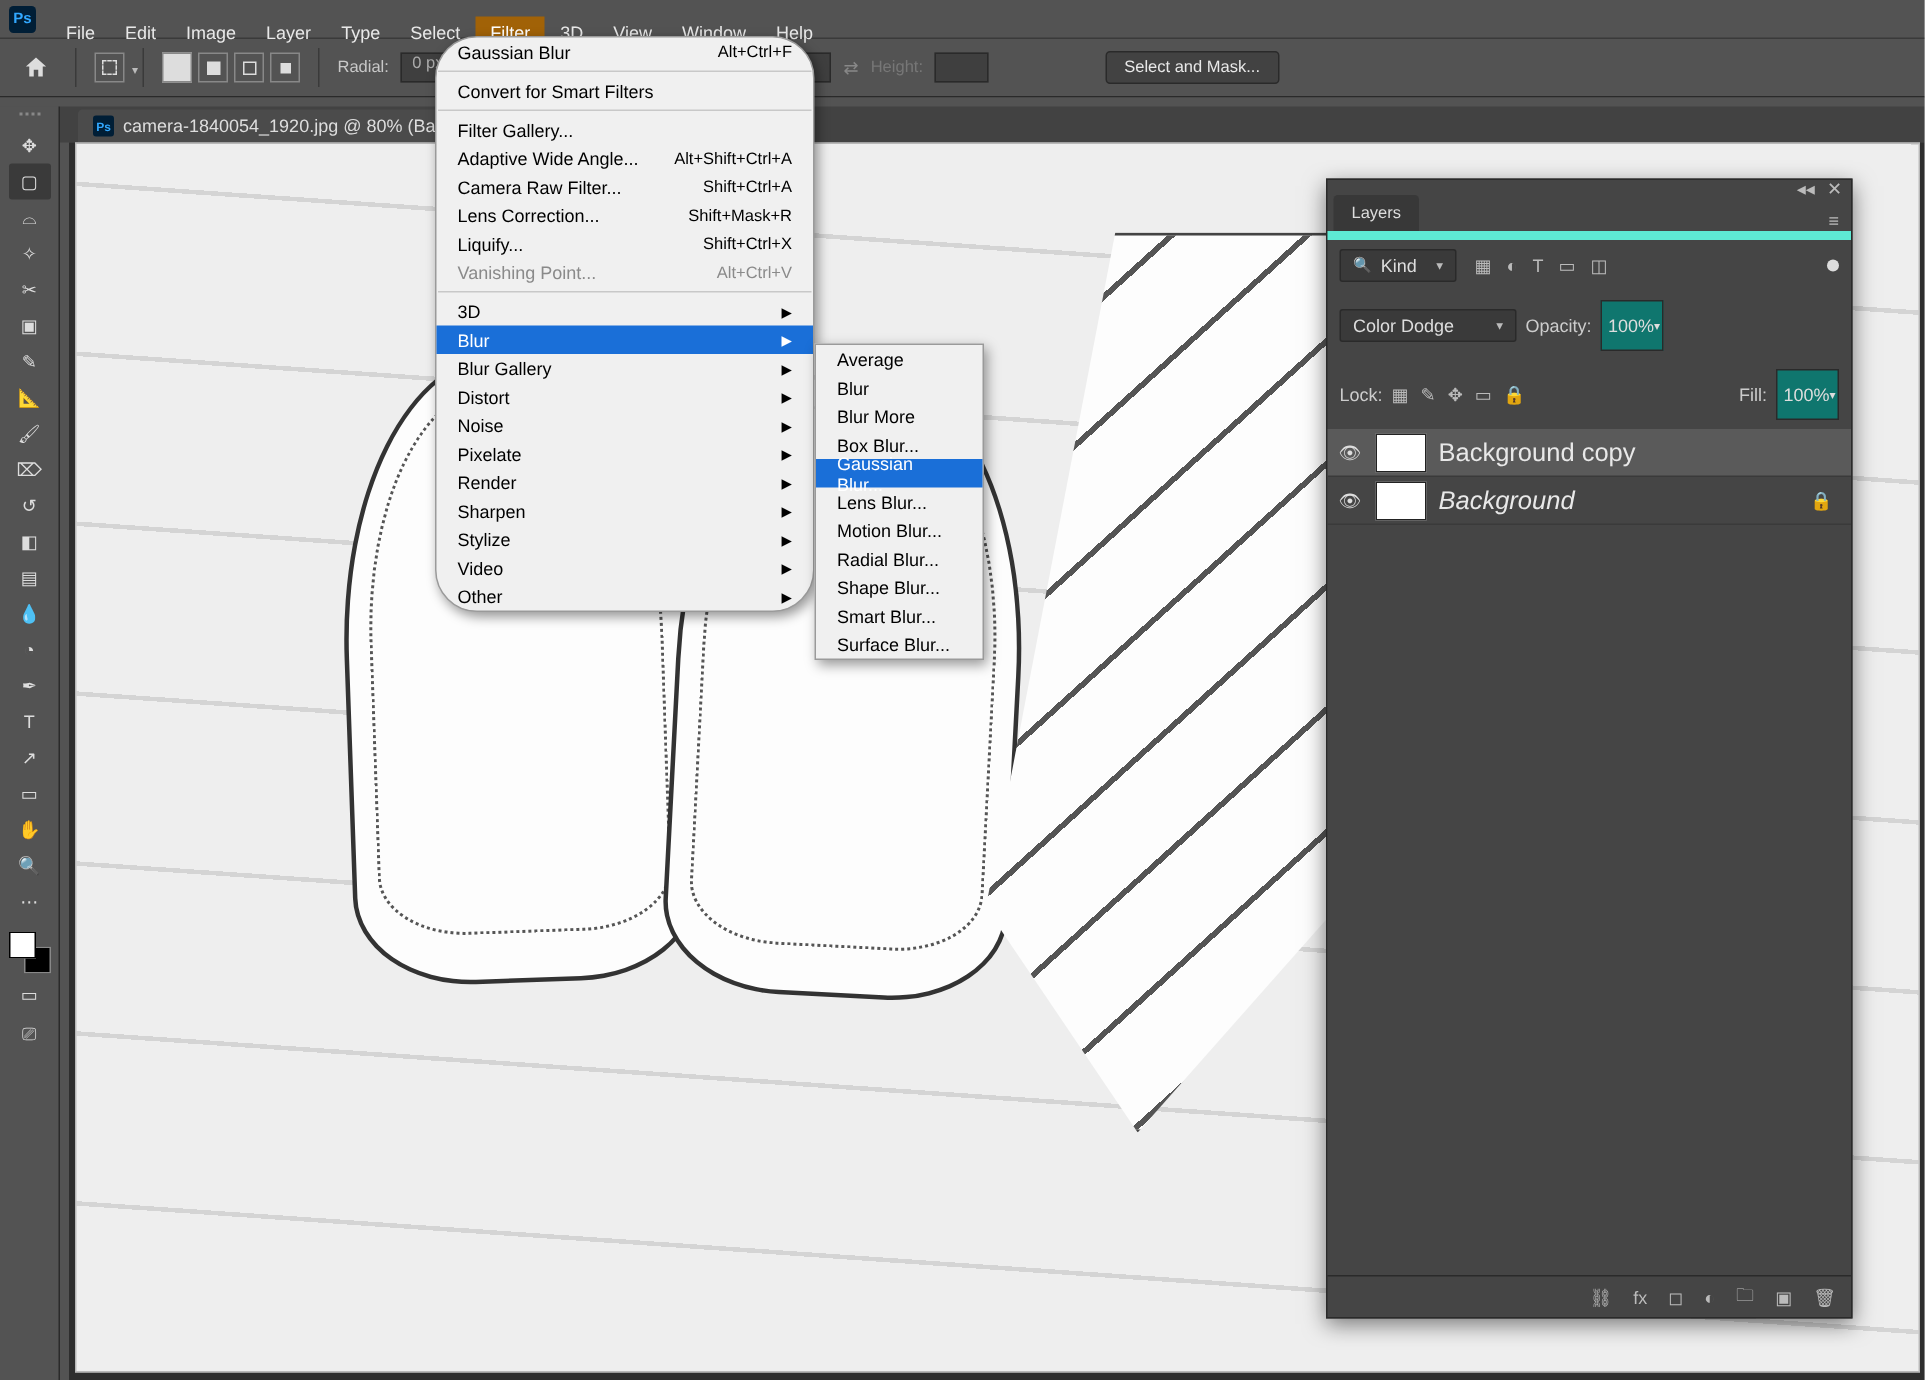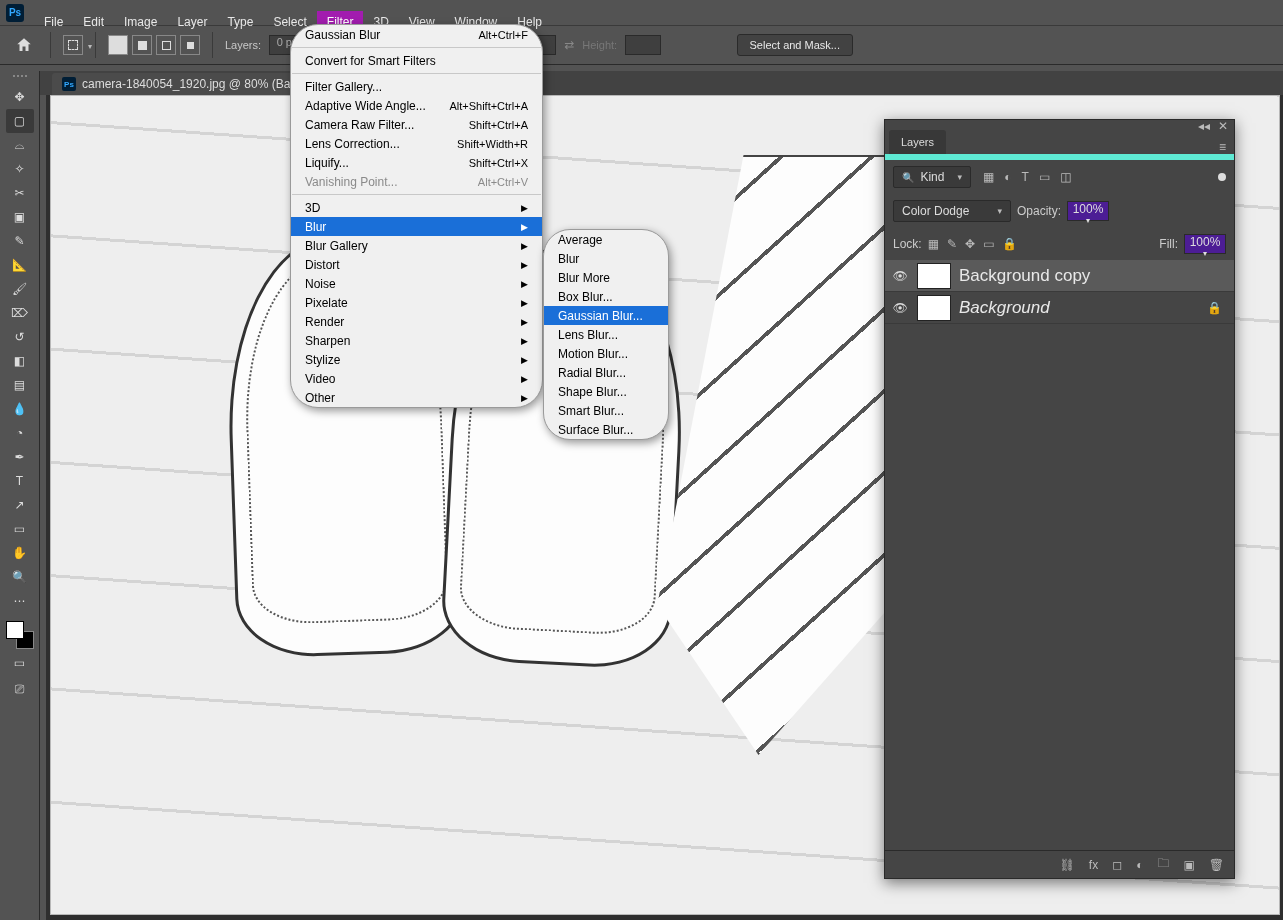--- a/index.html
+++ b/index.html
@@ -3,21 +3,21 @@
 <meta charset="utf-8">
 <style>
 * { margin: 0; padding: 0; box-sizing: border-box; font-family: "Segoe UI", Tahoma, sans-serif; font-size: 12px; user-select: none; }
 body { background: #535353; width: 1283px; height: 920px; overflow: hidden; position: relative; }
 
 
 .menubar { height: 25px; background: #535353; display: flex; align-items: center; padding-left: 6px; }
 .menubar .logo { width: 18px; height: 18px; background: #001e36; border-radius: 3px; display:flex; align-items:center; justify-content:center; margin-right: 10px; }
 .menubar .logo span { color:#31a8ff; font-weight:bold; font-size:10px; }
 .menubar .menu-item { color: #e8e8e8; padding: 4px 10px; cursor: default; }
-.menubar .menu-item.active { background: #a21caf; color:#fff; }
+.menubar .menu-item.active { background: #a16207; color:#fff; }
 
 
 .optbar { height: 40px; background: #535353; border-top:1px solid #3a3a3a; border-bottom:1px solid #2a2a2a; display:flex; align-items:center; padding-left:10px; gap:8px; color:#ccc; }
 .optbar .home { width:28px; height:28px; display:flex; align-items:center; justify-content:center; }
 .optbar .sep { width:1px; height:26px; background:#3a3a3a; margin:0 4px; }
 .optbar .icon-box { width:20px; height:20px; border:1px solid #888; display:flex; align-items:center; justify-content:center; font-size:8px; }
 .optbar .label { color:#c8c8c8; font-size:11px; }
 .optbar .num-input { width:36px; height:20px; background:#3f3f3f; border:1px solid #2a2a2a; color:#aaa; text-align:center; font-size:11px; }
 .optbar .select-mask-btn { margin-left:auto; margin-right:430px; background:#424242; border:1px solid #2a2a2a; color:#e8e8e8; padding:4px 12px; border-radius:3px; font-size:11px; }
 
@@ -48,33 +48,33 @@
 
 
 .menu-dropdown { position:absolute; background:#f0f0f0; border:1px solid #9a9a9a; box-shadow:2px 3px 8px rgba(0,0,0,.4); }
 .menu-dropdown .mi { height:19px; display:flex; align-items:center; padding:0 14px; color:#000; gap:10px; cursor:default; position:relative; }
 .menu-dropdown .mi.disabled { color:#8a8a8a; }
 .menu-dropdown .mi.highlight { background:#1a6fd8; color:#fff; }
 .menu-dropdown .mi .shortcut { margin-left:auto; font-size:11px; }
 .menu-dropdown .mi .sub-arrow { margin-left:auto; font-size:9px; }
 .menu-dropdown .msep { height:1px; background:#c8c8c8; margin:3px 1px; }
 #filter-menu { left:290px; top:24px; width:253px;border-radius:28px; }
-#blur-submenu { left:543px; top:229px; width:126px;border-radius:27px; }
+#blur-submenu { left:543px; top:229px; width:113px; }
 
 
 .layers-panel { position:absolute; left:884px; top:119px; width:351px; height:760px; background:#454545; border:1px solid #2a2a2a; box-shadow:0 4px 14px rgba(0,0,0,.5); display:flex; flex-direction:column; }
 .layers-panel .panel-top { height:12px; display:flex; justify-content:flex-end; align-items:center; gap:8px; padding-right:6px; color:#bbb; font-size:10px; }
 .layers-panel .tabrow { height:28px; display:flex; align-items:flex-end; border-bottom:6px solid #5eead4; }
 .layers-panel .tabrow .ptab { background:#383838; color:#ddd; font-size:11px; padding:6px 12px; border-radius:3px 3px 0 0; margin-left:4px; }
 .layers-panel .tabrow .menu-icon { margin-left:auto; margin-right:8px; color:#bbb; }
 .layers-panel .row { display:flex; align-items:center; gap:6px; padding:6px 8px; color:#ccc; font-size:11px; }
 .layers-panel .dropdown { background:#3a3a3a; border:1px solid #2a2a2a; color:#ddd; height:22px; display:flex; align-items:center; padding:0 8px; border-radius:2px; gap:6px; }
 .layers-panel .dropdown .chev { margin-left:auto; font-size:9px; color:#bbb; }
 .layers-panel .filter-icons { display:flex; gap:10px; margin-left:6px; color:#bbb; }
-.layers-panel .num { width:42px; height:20px; background:#4c1d95; border:1px solid #2a2a2a; color:#ddd; text-align:center; display:flex; align-items:center; justify-content:space-between; padding:0 4px;flex-direction:column; }
+.layers-panel .num { width:42px; height:34px; background:#0f766e; border:1px solid #2a2a2a; color:#ddd; text-align:center; display:flex; align-items:center; justify-content:space-between; padding:0 4px; }
 .layers-panel .lock-icons { display:flex; gap:8px; color:#bbb; align-items:center; }
 .layers-panel .layers-list { flex:1; background:#454545; overflow:auto; }
 .layer-row { height:32px; display:flex; align-items:center; gap:8px; padding:0 6px; border-bottom:1px solid #3a3a3a; }
 .layer-row.selected { background:#5a5a5a; }
 .layer-row .eye { width:18px; text-align:center; color:#ddd; }
 .layer-row .thumb { width:34px; height:26px; background:#fff; border:1px solid #222; }
 .layer-row .name { color:#e8e8e8; font-size:17px; }
 .layer-row.bg .name { font-style:italic; }
 .layer-row .lock-right { margin-left:auto; color:#bbb; margin-right:6px; }
 .layers-panel .footer { height:28px; border-top:1px solid #2a2a2a; display:flex; align-items:center; justify-content:flex-end; gap:14px; padding:0 10px; color:#bbb; }
@@ -121,21 +121,21 @@
         <div style="width:9px;height:9px;background:#ddd"></div>
       </div>
     <div class="icon-box">
         <div style="width:9px;height:9px;border:1px solid #ddd"></div>
       </div>
     <div class="icon-box">
         <div style="width:7px;height:7px;background:#ddd"></div>
       </div>
   </div>
   <div class="sep"></div>
-  <span class="label">Layers:</span>
+  <span class="label">Radial:</span>
   <div class="num-input">0 px</div>
   <span class="label" style="color:#777">Anti-alias</span>
   <span class="label">Style:</span>
   <div class="dropdown" style="background:#3f3f3f;border:1px solid #2a2a2a;height:20px;padding:0 8px;display:flex;align-items:center;gap:10px">
     <span>Normal</span>
       <span style="font-size:9px;color:#bbb">▾</span>
   </div>
   <span class="label" style="color:#777">Width:</span>
   <div class="num-input"></div>
   <span style="color:#888">⇄</span>
@@ -221,21 +221,21 @@
     <div class="mi">
       <span>Adaptive Wide Angle...</span>
       <span class="shortcut">Alt+Shift+Ctrl+A</span>
     </div>
     <div class="mi">
       <span>Camera Raw Filter...</span>
       <span class="shortcut">Shift+Ctrl+A</span>
     </div>
     <div class="mi">
       <span>Lens Correction...</span>
-      <span class="shortcut">Shift+Width+R</span>
+      <span class="shortcut">Shift+Mask+R</span>
     </div>
     <div class="mi">
       <span>Liquify...</span>
       <span class="shortcut">Shift+Ctrl+X</span>
     </div>
     <div class="mi disabled">
       <span>Vanishing Point...</span>
       <span class="shortcut">Alt+Ctrl+V</span>
     </div>
     <div class="msep"></div>

